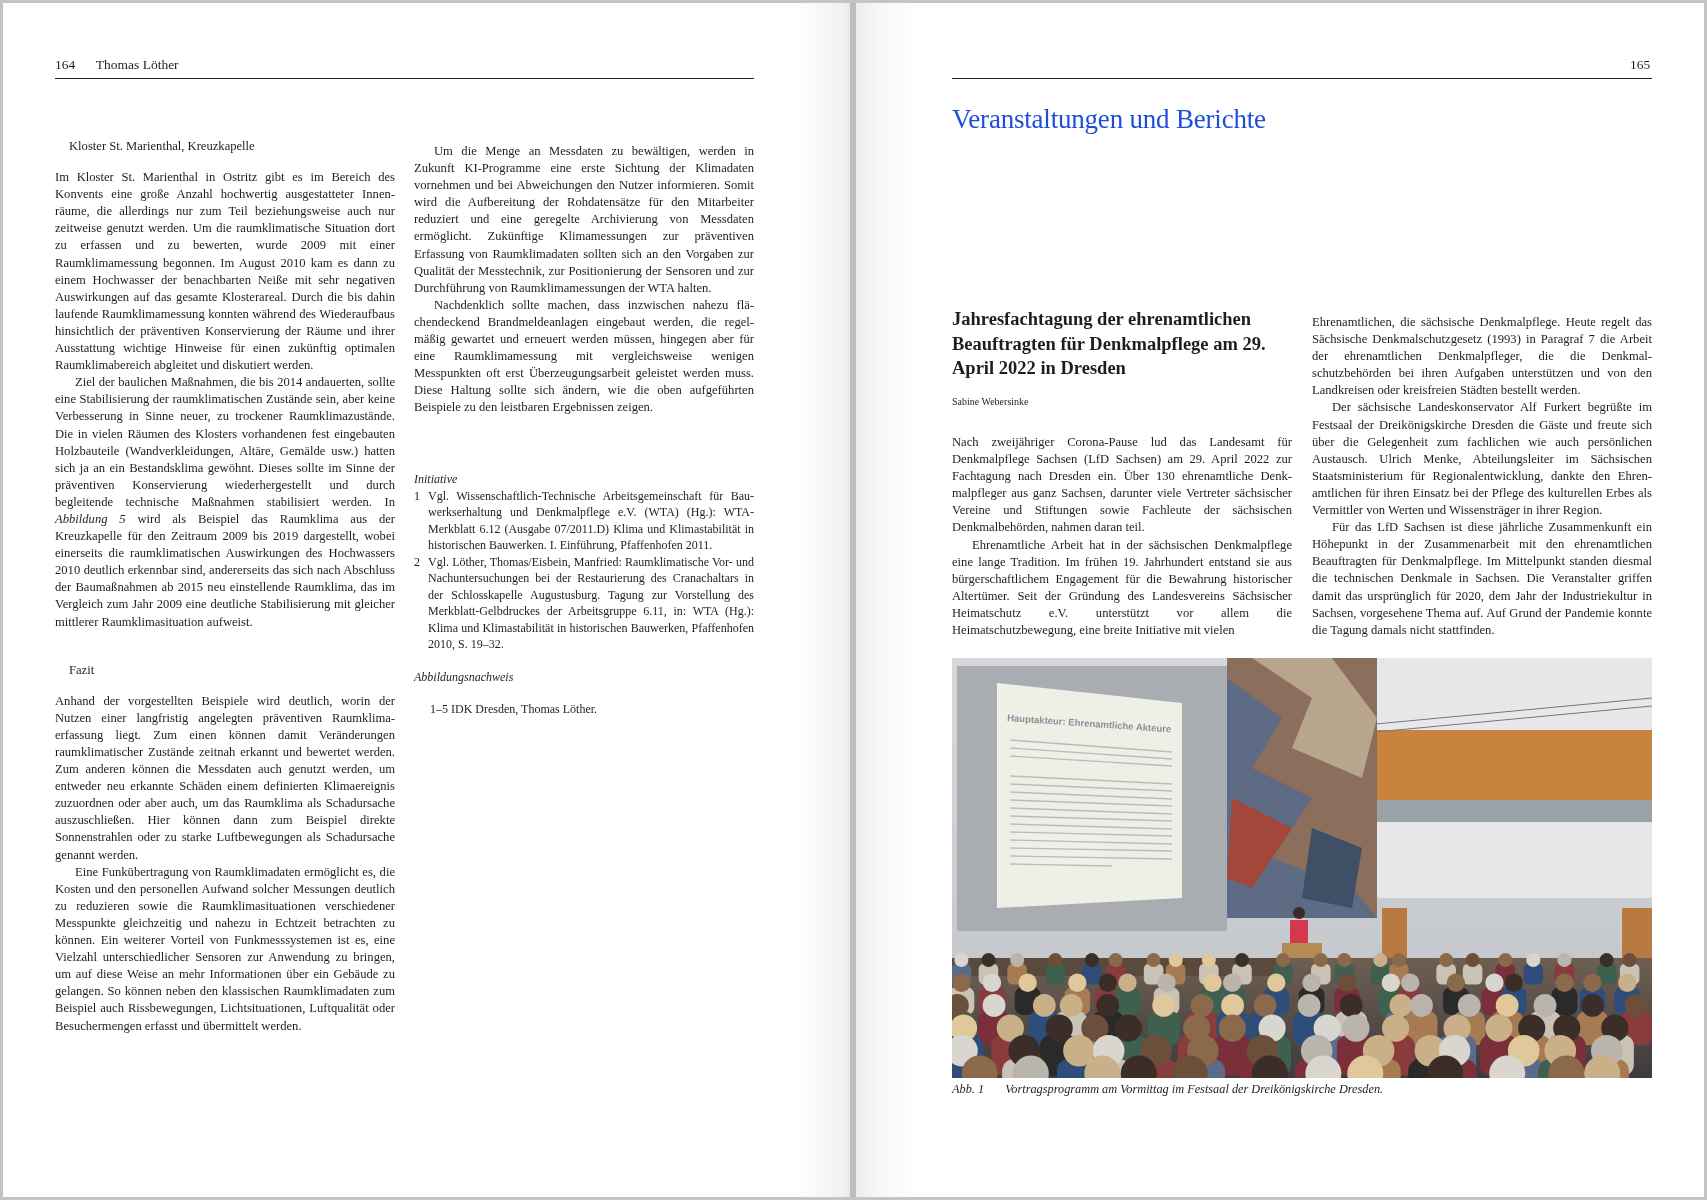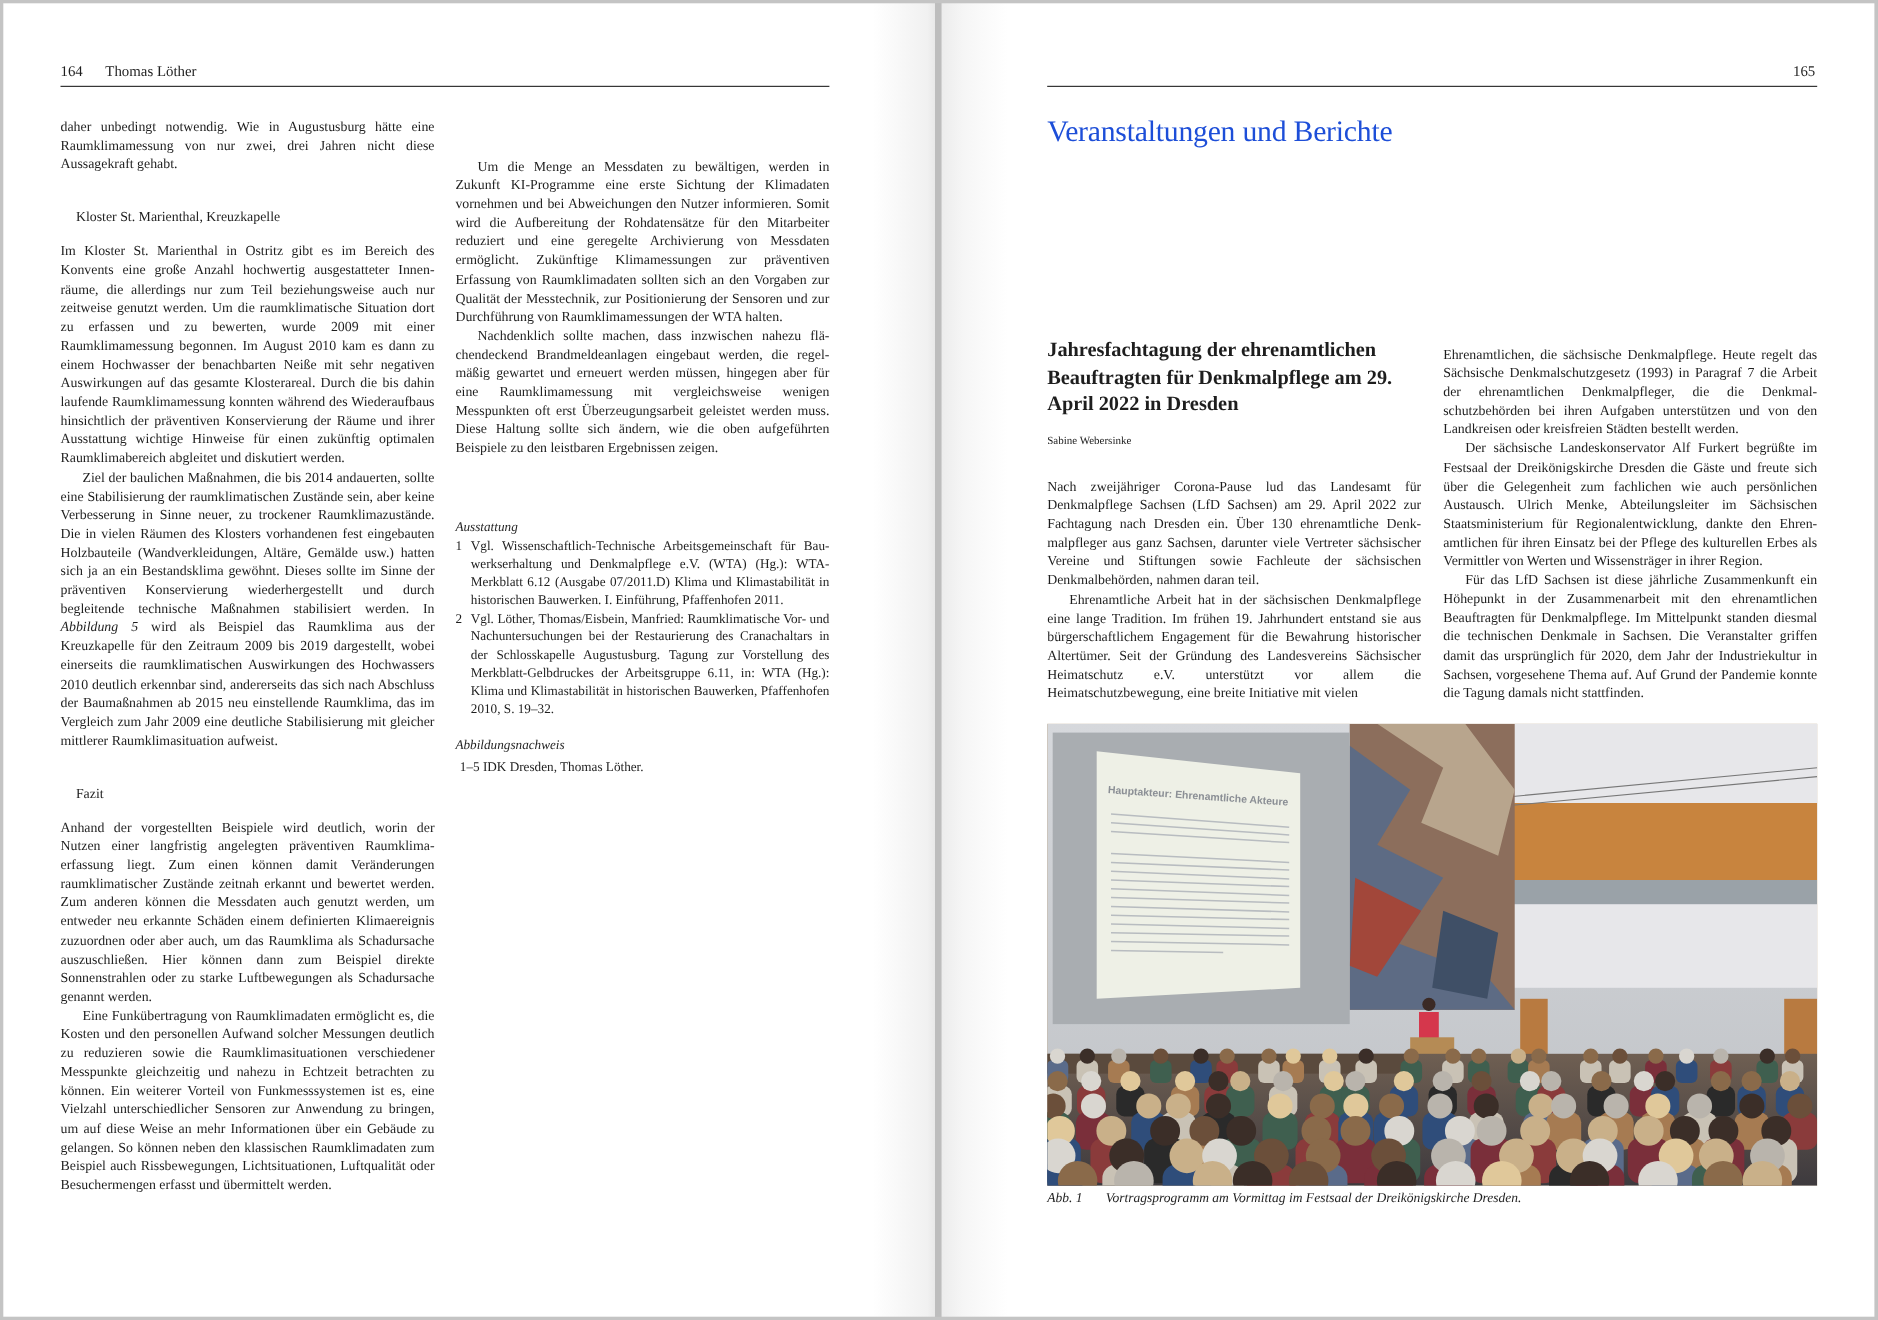--- a/index.html
+++ b/index.html
@@ -43,49 +43,48 @@
 <div class="page right"></div>
 
 <div class="running-head" style="left:55px;">
   <span>164</span>
   <span style="display:inline-block;width:14px;"></span>
   <span>Thomas Löther</span>
 </div>
 <div class="rule" style="left:55px;width:699px;"></div>
 
 <div class="col" style="left:55px;top:107px;width:340px;">
-  <p>daher unbedingt notwendig. Wie in Augustusburg hätte eine Raumklimamessung von nur zwei, drei Jahren nicht diese Aussagekraft gehabt.</p>
   <div class="gap"></div>
   <h3>Kloster St. Marienthal, Kreuzkapelle</h3>
   <p>Im Kloster St. Marienthal in Ostritz gibt es im Bereich des Konvents eine große Anzahl hochwertig ausgestatteter Innen­räume, die allerdings nur zum Teil beziehungsweise auch nur zeitweise genutzt werden. Um die raumklimatische Situation dort zu erfassen und zu bewerten, wurde 2009 mit einer Raumklimamessung begonnen. Im August 2010 kam es dann zu einem Hochwasser der benachbarten Neiße mit sehr nega­tiven Auswirkungen auf das gesamte Klosterareal. Durch die bis dahin laufende Raumklimamessung konnten während des Wiederaufbaus hinsichtlich der präventiven Konservierung der Räume und ihrer Ausstattung wichtige Hinweise für einen zukünftig optimalen Raumklimabereich abgleitet und disku­tiert werden.</p>
   <p class="indent"><span>Ziel der baulichen Maßnahmen, die bis 2014 andauerten, sollte eine Stabilisierung der raumklimatischen Zustände sein, aber keine Verbesserung in Sinne neuer, zu trockener Raum­klimazustände. Die in vielen Räumen des Klosters vorhande­nen fest eingebauten Holzbauteile (Wandverkleidungen, Al­täre, Gemälde usw.) hatten sich ja an ein Bestandsklima ge­wöhnt. Dieses sollte im Sinne der präventiven Konservierung wiederhergestellt und durch begleitende technische Maßnah­men stabilisiert werden. In </span><em>Abbildung 5</em><span> wird als Beispiel das Raumklima aus der Kreuzkapelle für den Zeitraum 2009 bis 2019 dargestellt, wobei einerseits die raumklimatischen Aus­wirkungen des Hochwassers 2010 deutlich erkennbar sind, andererseits das sich nach Abschluss der Baumaßnahmen ab 2015 neu einstellende Raumklima, das im Vergleich zum Jahr 2009 eine deutliche Stabilisierung mit gleicher mittlerer Raumklimasituation aufweist.</span></p>
   <div class="gap"></div>
   <h3>Fazit</h3>
   <p>Anhand der vorgestellten Beispiele wird deutlich, worin der Nutzen einer langfristig angelegten präventiven Raumklima­erfassung liegt. Zum einen können damit Veränderungen raumklimatischer Zustände zeitnah erkannt und bewertet werden. Zum anderen können die Messdaten auch genutzt werden, um entweder neu erkannte Schäden einem definier­ten Klimaereignis zuzuordnen oder aber auch, um das Raum­klima als Schadursache auszuschließen. Hier können dann zum Beispiel direkte Sonnenstrahlen oder zu starke Luftbewe­gungen als Schadursache genannt werden.</p>
   <p class="indent">Eine Funkübertragung von Raumklimadaten ermöglicht es, die Kosten und den personellen Aufwand solcher Messun­gen deutlich zu reduzieren sowie die Raumklimasituationen verschiedener Messpunkte gleichzeitig und nahezu in Echtzeit betrachten zu können. Ein weiterer Vorteil von Funkmesssys­temen ist es, eine Vielzahl unterschiedlicher Sensoren zur An­wendung zu bringen, um auf diese Weise an mehr Informati­onen über ein Gebäude zu gelangen. So können neben den klassischen Raumklimadaten zum Beispiel auch Rissbewe­gungen, Lichtsituationen, Luftqualität oder Besuchermengen erfasst und übermittelt werden.</p>
 </div>
 
 <div class="col" style="left:414px;top:107px;width:340px;margin-top:36px;">
   <p class="indent">Um die Menge an Messdaten zu bewältigen, werden in Zukunft KI-Programme eine erste Sichtung der Klimadaten vornehmen und bei Abweichungen den Nutzer informieren. Somit wird die Aufbereitung der Rohdatensätze für den Mit­arbeiter reduziert und eine geregelte Archivierung von Mess­daten ermöglicht. Zukünftige Klimamessungen zur präventi­ven Erfassung von Raumklimadaten sollten sich an den Vor­gaben zur Qualität der Messtechnik, zur Positionierung der Sensoren und zur Durchführung von Raumklimamessungen der WTA halten.</p>
   <p class="indent">Nachdenklich sollte machen, dass inzwischen nahezu flä­chendeckend Brandmeldeanlagen eingebaut werden, die regel­mäßig gewartet und erneuert werden müssen, hingegen aber für eine Raumklimamessung mit vergleichsweise wenigen Messpunkten oft erst Überzeugungsarbeit geleistet werden muss. Diese Haltung sollte sich ändern, wie die oben aufge­führten Beispiele zu den leistbaren Ergebnissen zeigen.</p>
 </div>
 
 <div class="notes">
-  <p class="label">Ausstattung</p>
+  <p class="label">Initiative</p>
   <div class="note">
     <span class="num">1</span>
     <span class="txt">Vgl. Wissenschaftlich-Technische Arbeitsgemeinschaft für Bau­werkserhaltung und Denkmalpflege e.V. (WTA) (Hg.): WTA-Merkblatt 6.12 (Ausgabe 07/2011.D) Klima und Klimastabilität in historischen Bauwerken. I. Einführung, Pfaffenhofen 2011.</span>
   </div>
   <div class="note">
     <span class="num">2</span>
     <span class="txt">Vgl. Löther, Thomas/Eisbein, Manfried: Raumklimatische Vor- und Nachuntersuchungen bei der Restaurierung des Cranachal­tars in der Schlosskapelle Augustusburg. Tagung zur Vorstellung des Merkblatt-Gelbdruckes der Arbeitsgruppe 6.11, in: WTA (Hg.): Klima und Klimastabilität in historischen Bauwerken, Pfaf­fenhofen 2010, S. 19–32.</span>
   </div>
   <div style="height:16px;"></div>
   <p class="label">Abbildungsnachweis</p>
-  <p style="margin:4px;">1–5 IDK Dresden, Thomas Löther.</p>
+  <p style="margin:16px;">1–5 IDK Dresden, Thomas Löther.</p>
 </div>
 
 <div class="running-head" style="left:1630px;">165</div>
 <div class="rule" style="left:952px;width:700px;"></div>
 
 <div class="section-title">Veranstaltungen und Berichte</div>
 <div class="article-title">Jahresfachtagung der ehrenamtlichen Beauftragten für Denkmalpflege am 29. April 2022 in Dresden</div>
 <div class="author">Sabine Webersinke</div>
 
 <div class="col" style="left:952px;top:434px;width:340px;">

